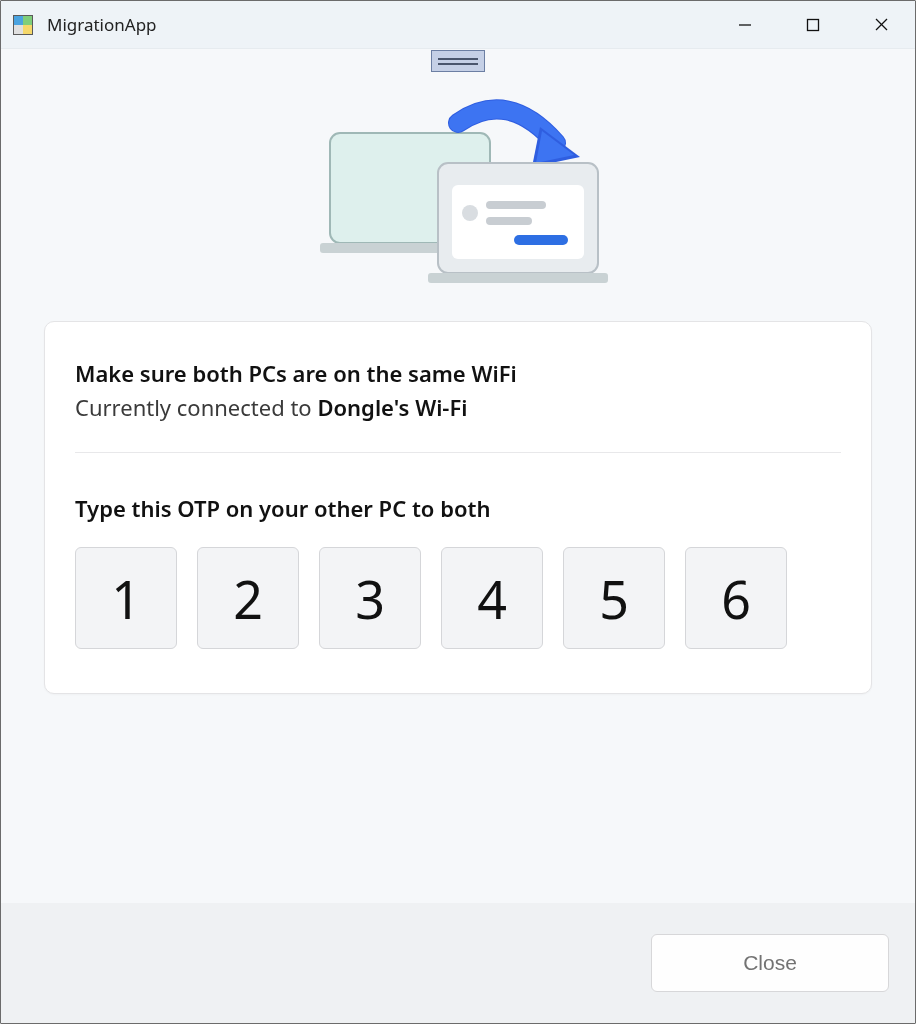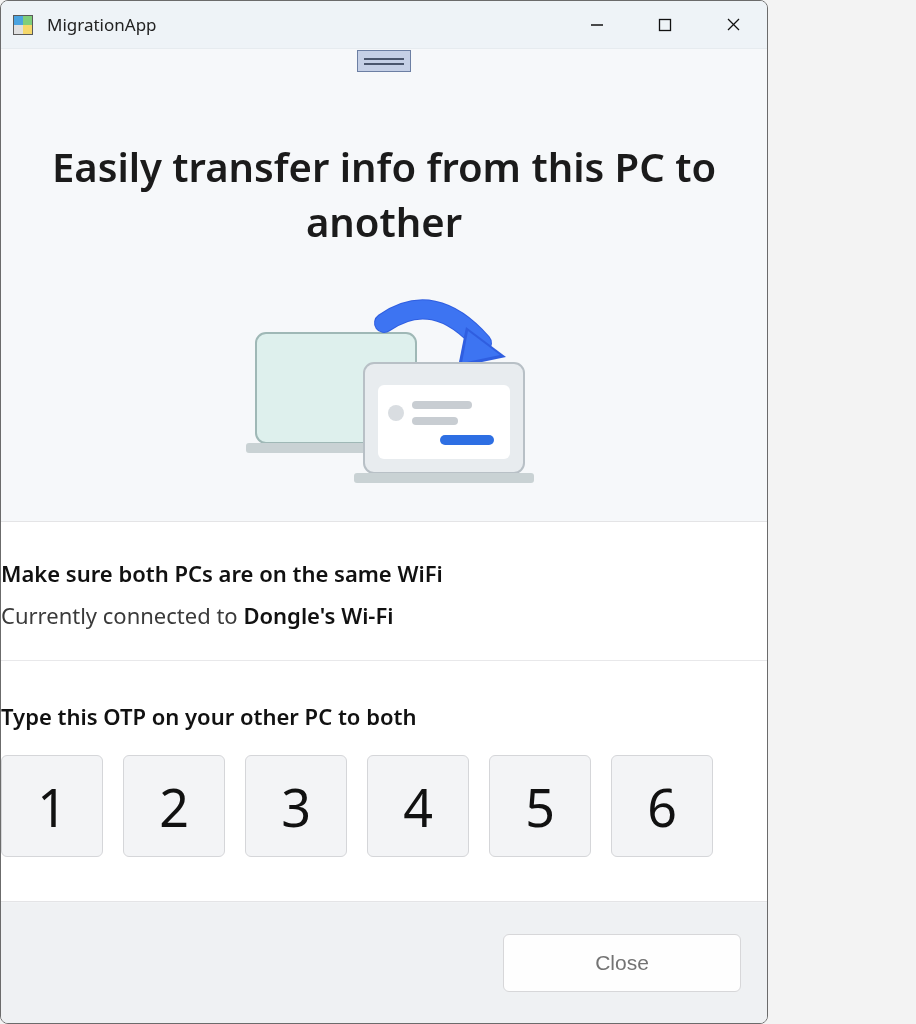--- a/index.html
+++ b/index.html
@@ -1,21 +1,21 @@
 <!DOCTYPE html>
 <html><head>
 <meta charset="utf-8">
 <style>
   * { box-sizing: border-box; margin: 0; padding: 0; }
   html, body { width: 916px; height: 1024px; font-family: "Segoe UI", "Segoe UI Variable", system-ui, sans-serif; background: #f3f3f3; overflow: hidden; }
   .window {
-    width: 768px; height: 1024px;
+    width: 916px; height: 1024px;
     background: #f6f8fa;
     border: 1px solid #6b6b6b;
-    border-radius: 8px;
+    border-radius: 1px;
     overflow: hidden;
     display: flex; flex-direction: column;
     position: relative;
   }
   
   .titlebar {
     height: 48px;
     background: #eef3f7;
     display: flex; align-items: center;
     padding-left: 12px;
@@ -83,21 +83,21 @@
   .wifi-row {
     display: flex; align-items: flex-start; 
   }
   .wifi-texts { flex: 1; }
   .wifi-heading {
     font-size: 22px;
     font-weight: 600;
     color: #111;
   }
   .wifi-sub {
-    margin-top: 12px;
+    margin-top: 4px;
     font-size: 22px;
     font-weight: 400;
     color: #3a3a3a;
   }
   .wifi-sub .net { font-weight: 600; color: #111; }
   .change-btn {
     background: #eef1f5;
     border: none;
     border-radius: 6px;
     padding: 12px 20px;
@@ -183,21 +183,20 @@
       </div>
     </div>
   </div>
 
   <div class="tab-grip">
     <div class="line"></div>
     <div class="line"></div>
   </div>
 
   <div class="content">
-    <h1 class="page-title">Easily transfer info from this PC to another</h1>
 
     <div class="illustration">
       <svg width="300" height="195" viewBox="0 0 300 195">
 
         <rect x="22" y="40" width="160" height="110" rx="10" fill="#def0ed" stroke="#9fb8b6" stroke-width="2"></rect>
         <rect x="12" y="150" width="180" height="10" rx="3" fill="#c9d2d4"></rect>
 
         <path d="M150 30 Q200 -5 248 50" fill="none" stroke="#2f5ee0" stroke-width="20" stroke-linecap="round"></path>
         <path d="M150 30 Q200 -5 248 50" fill="none" stroke="#3d74f2" stroke-width="18" stroke-linecap="round"></path>
         <polygon points="232,34 272,64 224,74" fill="#2f5ee0"></polygon>

